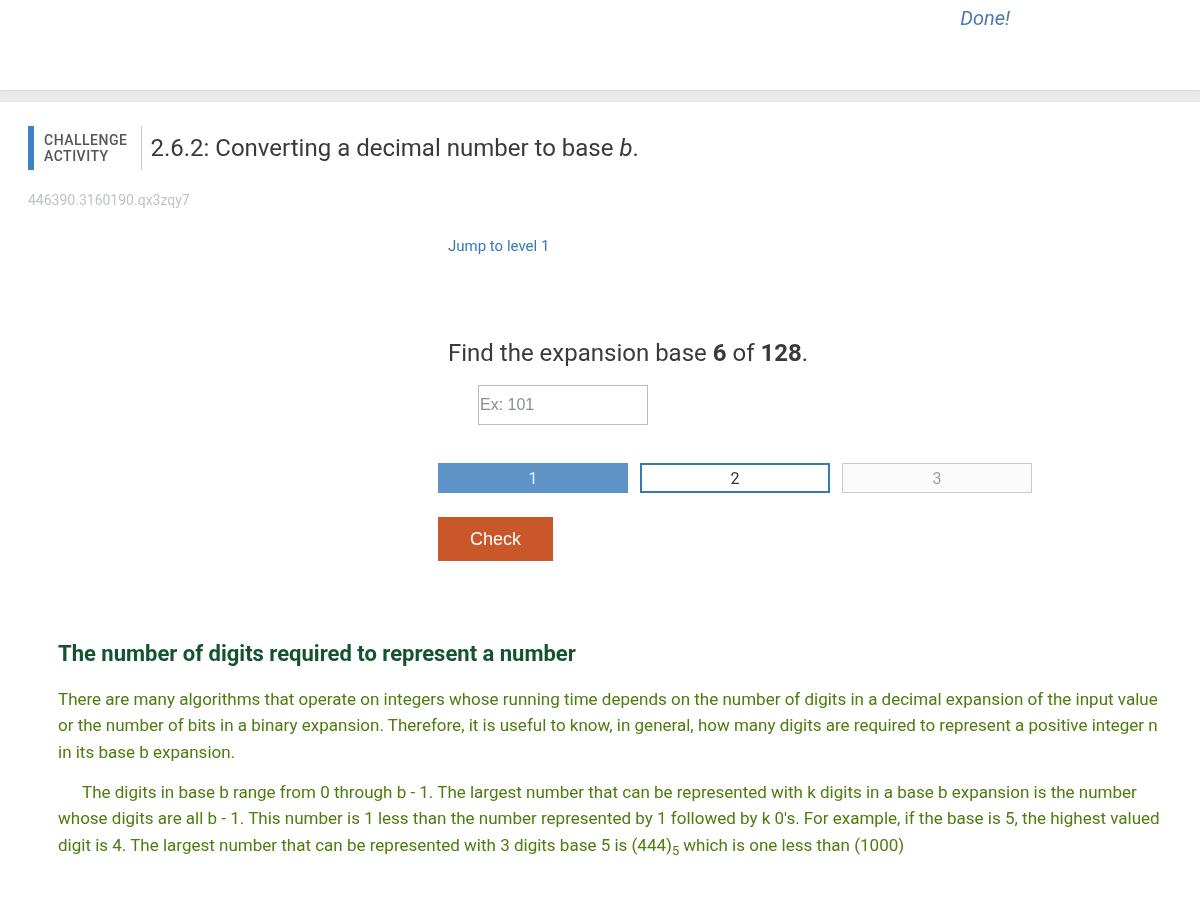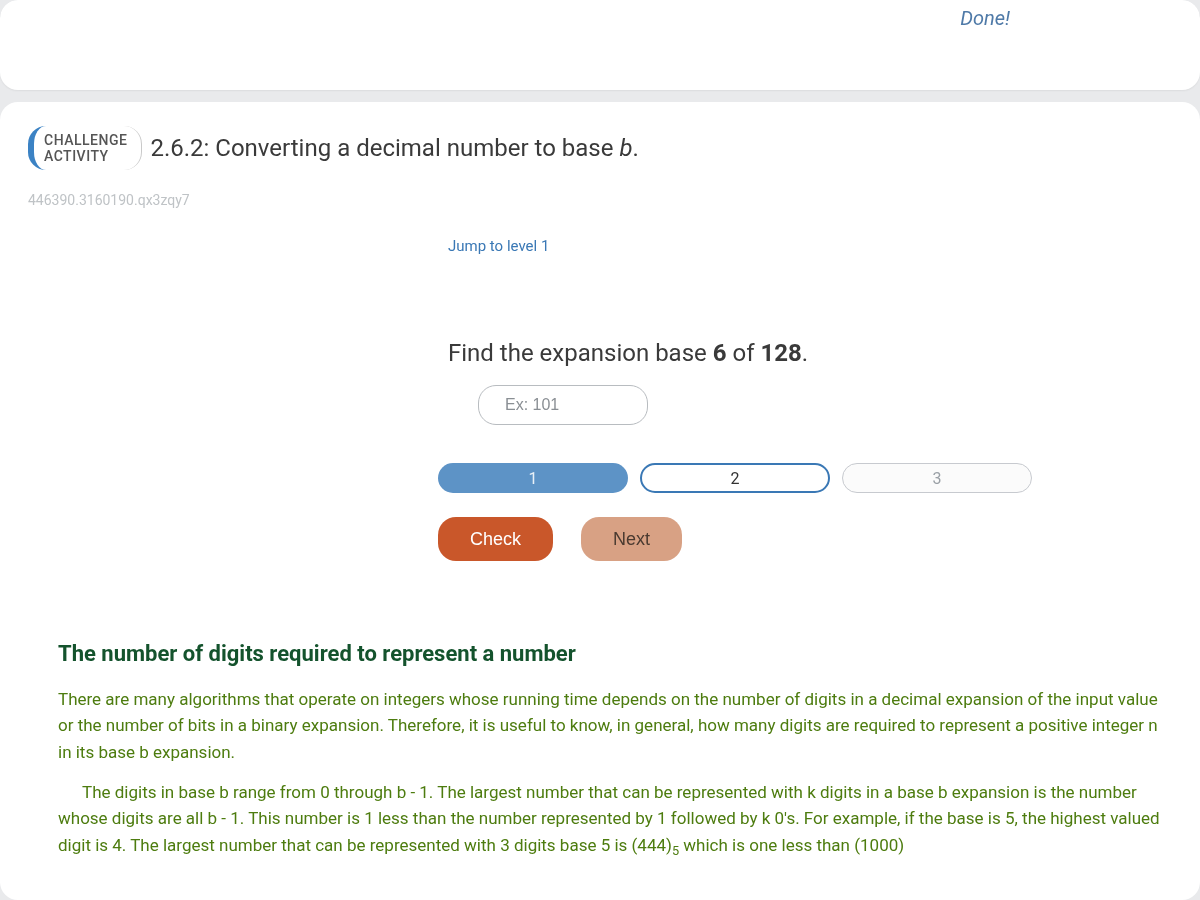--- a/index.html
+++ b/index.html
@@ -1,15 +1,15 @@
 <!DOCTYPE html>
 <html><head>
 <meta charset="utf-8">
 <style>
-  * { box-sizing: border-box; margin: 0; padding: 0; border-radius: 18px; }
+  * { box-sizing: border-box; margin: 0; padding: 0; }
   body {
     font-family: -apple-system, BlinkMacSystemFont, "Segoe UI", Roboto, Helvetica, Arial, sans-serif;
     background: #e9eaec;
     width: 1200px;
     height: 900px;
     overflow: hidden;
     color: #333;
   }
   .top-banner {
     background: #fff;
@@ -79,21 +79,21 @@
   .prompt-text {
     font-size: 24px;
     color: #3a3a3a;
     margin-bottom: 18px;
   }
   .answer-input {
     width: 170px;
     height: 40px;
     border: 1px solid #b8bcc0;
     font-size: 16px;
-    padding: 0 26px;
+    padding: 0 1px;
     margin-left: 30px;
     margin-bottom: 38px;
     color: #ec4899;
   }
   .answer-input::placeholder { color: #8a8f94; }
   .level-steps {
     display: flex;
     gap: 12px;
     margin-bottom: 24px;
     margin-left: -10px;
@@ -115,21 +115,21 @@
     color: #333;
     background: #fff;
   }
   .step.later {
     border: 1px solid #c7cacf;
     color: #9aa0a6;
     background: #fbfbfb;
   }
   .button-row {
     display: flex;
-    gap: 28px;
+    gap: 9px;
     margin-left: -10px;
     margin-bottom: 80px;
   }
   .btn {
     height: 44px;
     padding: 0 32px;
     border: none;
     font-size: 18px;
     color: #fff;
     cursor: pointer;
@@ -188,21 +188,20 @@
     <input class="answer-input" type="text" placeholder="Ex: 101" style="">
 
     <div class="level-steps">
       <div class="step active">1</div>
       <div class="step next">2</div>
       <div class="step later">3</div>
     </div>
 
     <div class="button-row">
       <button class="btn check">Check</button>
-      <button class="btn next-btn">Next</button>
     </div>
 
     <h2 class="section-heading">The number of digits required to represent a number</h2>
 
     <p class="body-para">There are many algorithms that operate on integers whose running time depends on the number of digits in a decimal expansion of the input value or the number of bits in a binary expansion. Therefore, it is useful to know, in general, how many digits are required to represent a positive integer n in its base b expansion.</p>
 
     <p class="body-para indent">
       <span>The digits in base b range from 0 through b - 1. The largest number that can be represented with k digits in a base b expansion is the number whose digits are all b - 1. This number is 1 less than the number represented by 1 followed by k 0's. For example, if the base is 5, the highest valued digit is 4. The largest number that can be represented with 3 digits base 5 is (444)</span><sub>5</sub><span> which is one less than (1000)</span>
     </p>
   </div>

